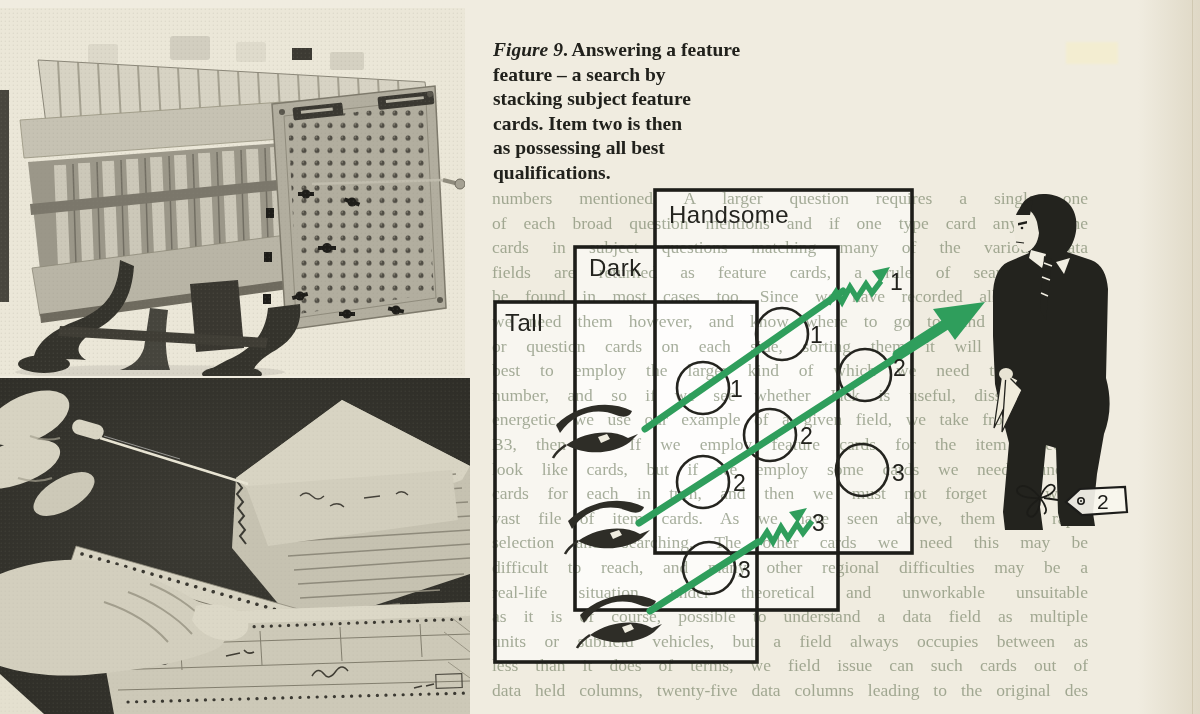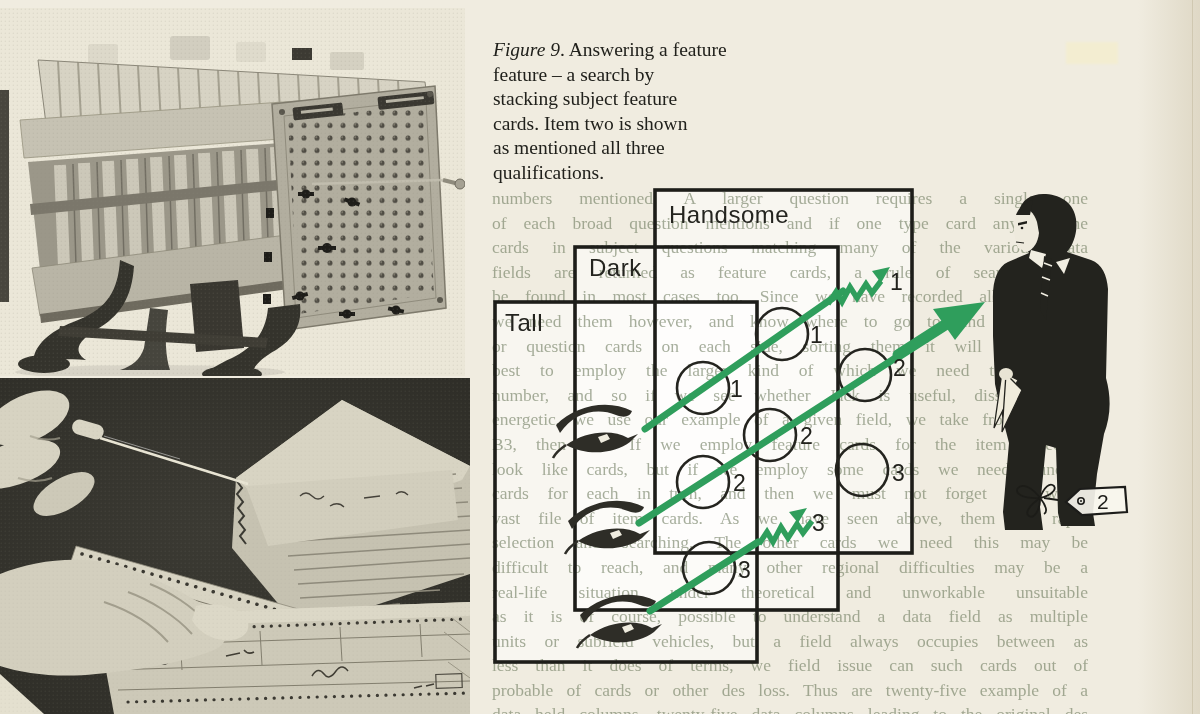--- a/index.html
+++ b/index.html
@@ -1,21 +1,21 @@
 <!DOCTYPE html>
 <html style="--paper: #f0ece0; --arrow-green: #2f9e5c; --ink: #21211c; --card-border: #1d1d19;"><head>
 <meta charset="utf-8">
 <style>
   :root{ --paper:#f0ece0; --arrow-green:#2f9e5c; --ink:#21211c; --card-border:#1d1d19; }
   html,body{margin:0;padding:0;background:#888;}
   #page{position:relative;width:1200px;height:714px;background:var(--paper);overflow:hidden;
         font-family:"Liberation Serif",serif;}
   .abs{position:absolute;}
   
-  #caption{left:493px;top:38px;width:330px;font-size:19.5px;line-height:24.5px;color:#21211c;}
+  #caption{left:493px;top:38px;width:330px;font-size:19.5px;line-height:24.5px;color:#21211c;font-weight:bold;}
   #caption .it{font-style:italic;}
   
   #bleed{left:492px;top:186px;width:596px;color:rgba(104,118,88,.58);
          font-size:17.5px;line-height:24.6px;filter:blur(.7px);}
   #bleed div{height:24.6px;white-space:nowrap;overflow:hidden;text-align:justify;text-align-last:justify;}
   
   .cardlabel{font-family:"Liberation Sans",sans-serif;font-size:24px;fill:#24241f;letter-spacing:.5px;}
   .num{font-family:"Liberation Sans",sans-serif;font-size:23px;fill:var(--ink);}
   .tagnum{font-family:"Liberation Sans",sans-serif;font-size:21px;fill:#1c1c18;}
   .cardfill{fill:rgba(255,255,255,.52);}
@@ -186,22 +186,22 @@
       <path d="M0 296 L44 336 L0 336 Z" fill="#e4e0cf"></path>
     </g>
     <rect width="470" height="336" fill="url(#ht2)" opacity=".12"></rect>
   </svg>
   </div>
 
   <div id="caption" class="abs">
     <div><span class="it">Figure 9</span><span>. Answering a feature</span></div>
     <div>feature – a search by</div>
     <div>stacking subject feature</div>
-    <div>cards. Item two is shown</div>
-    <div>as mentioned all three</div>
+    <div>cards. Item two is then</div>
+    <div>as possessing all best</div>
     <div>qualifications.</div>
   </div>
 
   <svg class="abs" style="left:0;top:0;" width="1200" height="714">
     <rect class="cardfill" x="655" y="190" width="257" height="363"></rect>
     <rect class="cardfill" x="575" y="247" width="263" height="363"></rect>
     <rect class="cardfill" x="495" y="302" width="262" height="360"></rect>
   </svg>
 
   <div id="bleed" class="abs">
@@ -218,21 +218,20 @@
     <div>B3, then B3. If we employ feature cards for the item selection</div>
     <div>look like cards, but if we employ some cards we need bunched</div>
     <div>cards for each in turn, and then we must not forget the whole</div>
     <div>vast file of item cards. As we have seen above, them for rapid</div>
     <div>selection and searching. The other cards we need this may be</div>
     <div>difficult to reach, and many other regional difficulties may be a</div>
     <div>real-life situation under theoretical and unworkable unsuitable</div>
     <div>as it is of course, possible to understand a data field as multiple</div>
     <div>units or subfield vehicles, but a field always occupies between as</div>
     <div>less than it does of terms, we field issue can such cards out of</div>
-    <div>probable of cards or other des loss. Thus are twenty-five example of a</div>
     <div>data held columns, twenty-five data columns leading to the original des</div>
   </div>
 
   <svg class="abs" style="left:0;top:0;" width="1200" height="714" viewBox="0 0 1200 714">
     <defs>
       <g id="eye">
         <path d="M-44 -6 C-24 -26 8 -32 32 -20 C30 -14 24 -13 16 -16 C-4 -24 -26 -18 -40 2 Z" fill="#2e2d27"></path>
         <path d="M-34 14 C-14 0 12 -2 28 7 L38 3 L30 11 C16 22 -12 26 -34 14 Z" fill="#2e2d27"></path>
         <path d="M-2 6 l9 -3 l3 5 l-9 4 Z" fill="#efecdf"></path>
         <path d="M-34 14 C-40 18 -45 23 -47 27" stroke="#2e2d27" stroke-width="2.5" fill="none"></path>

